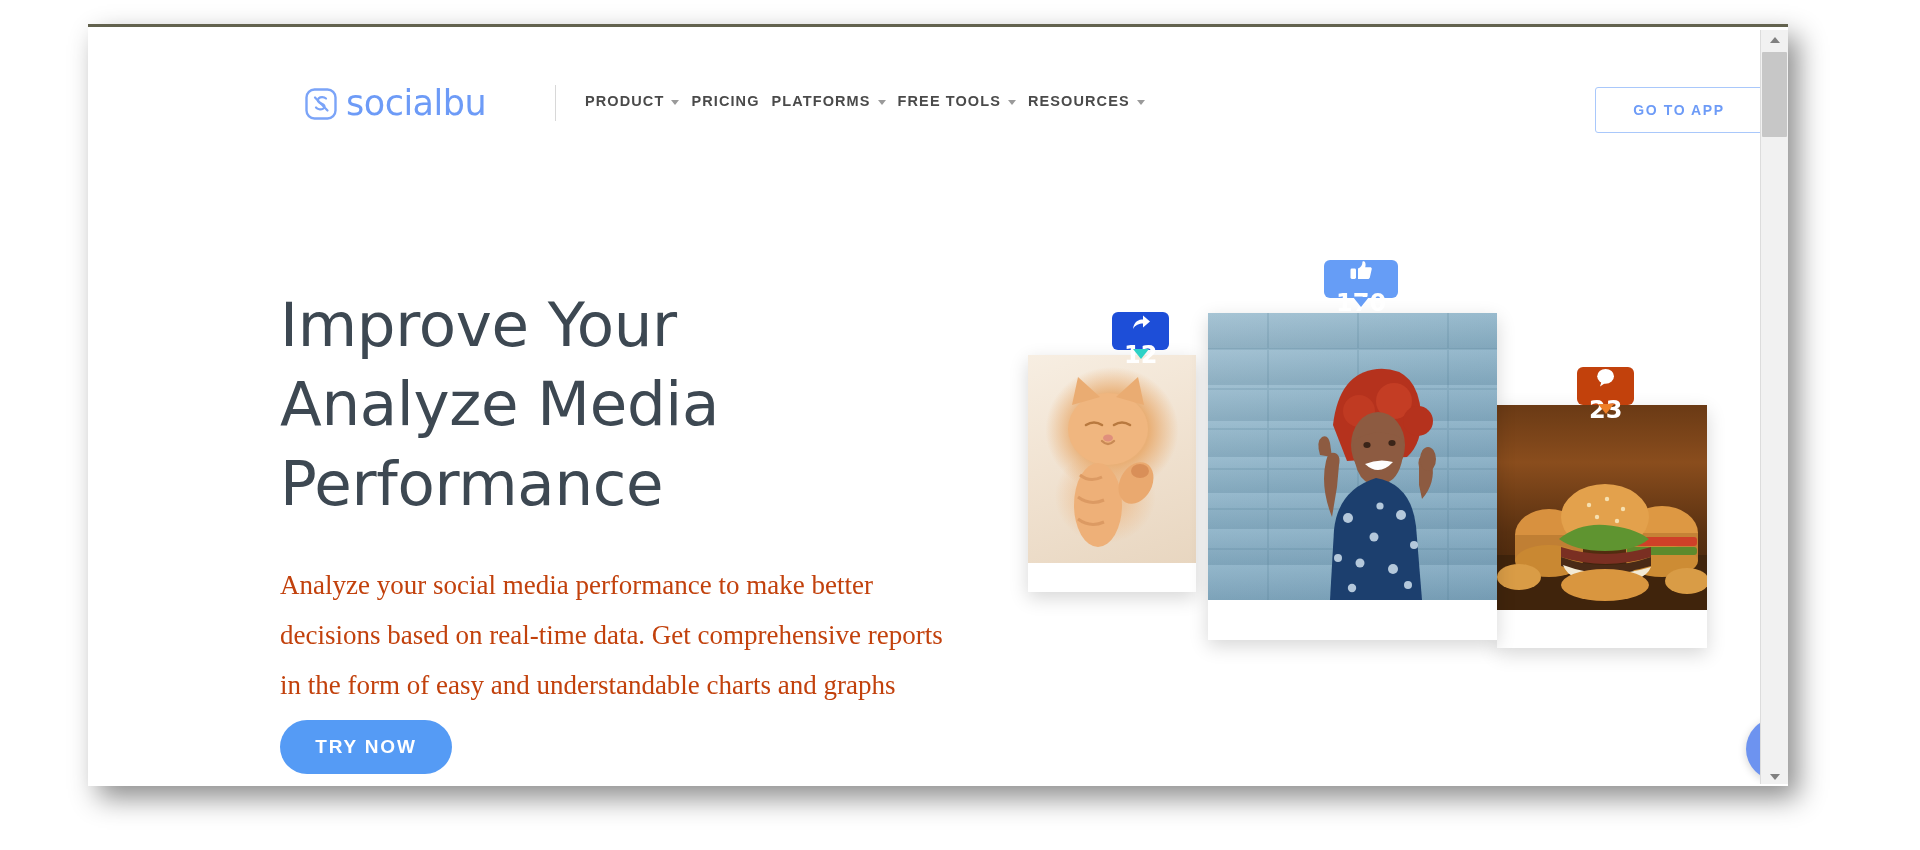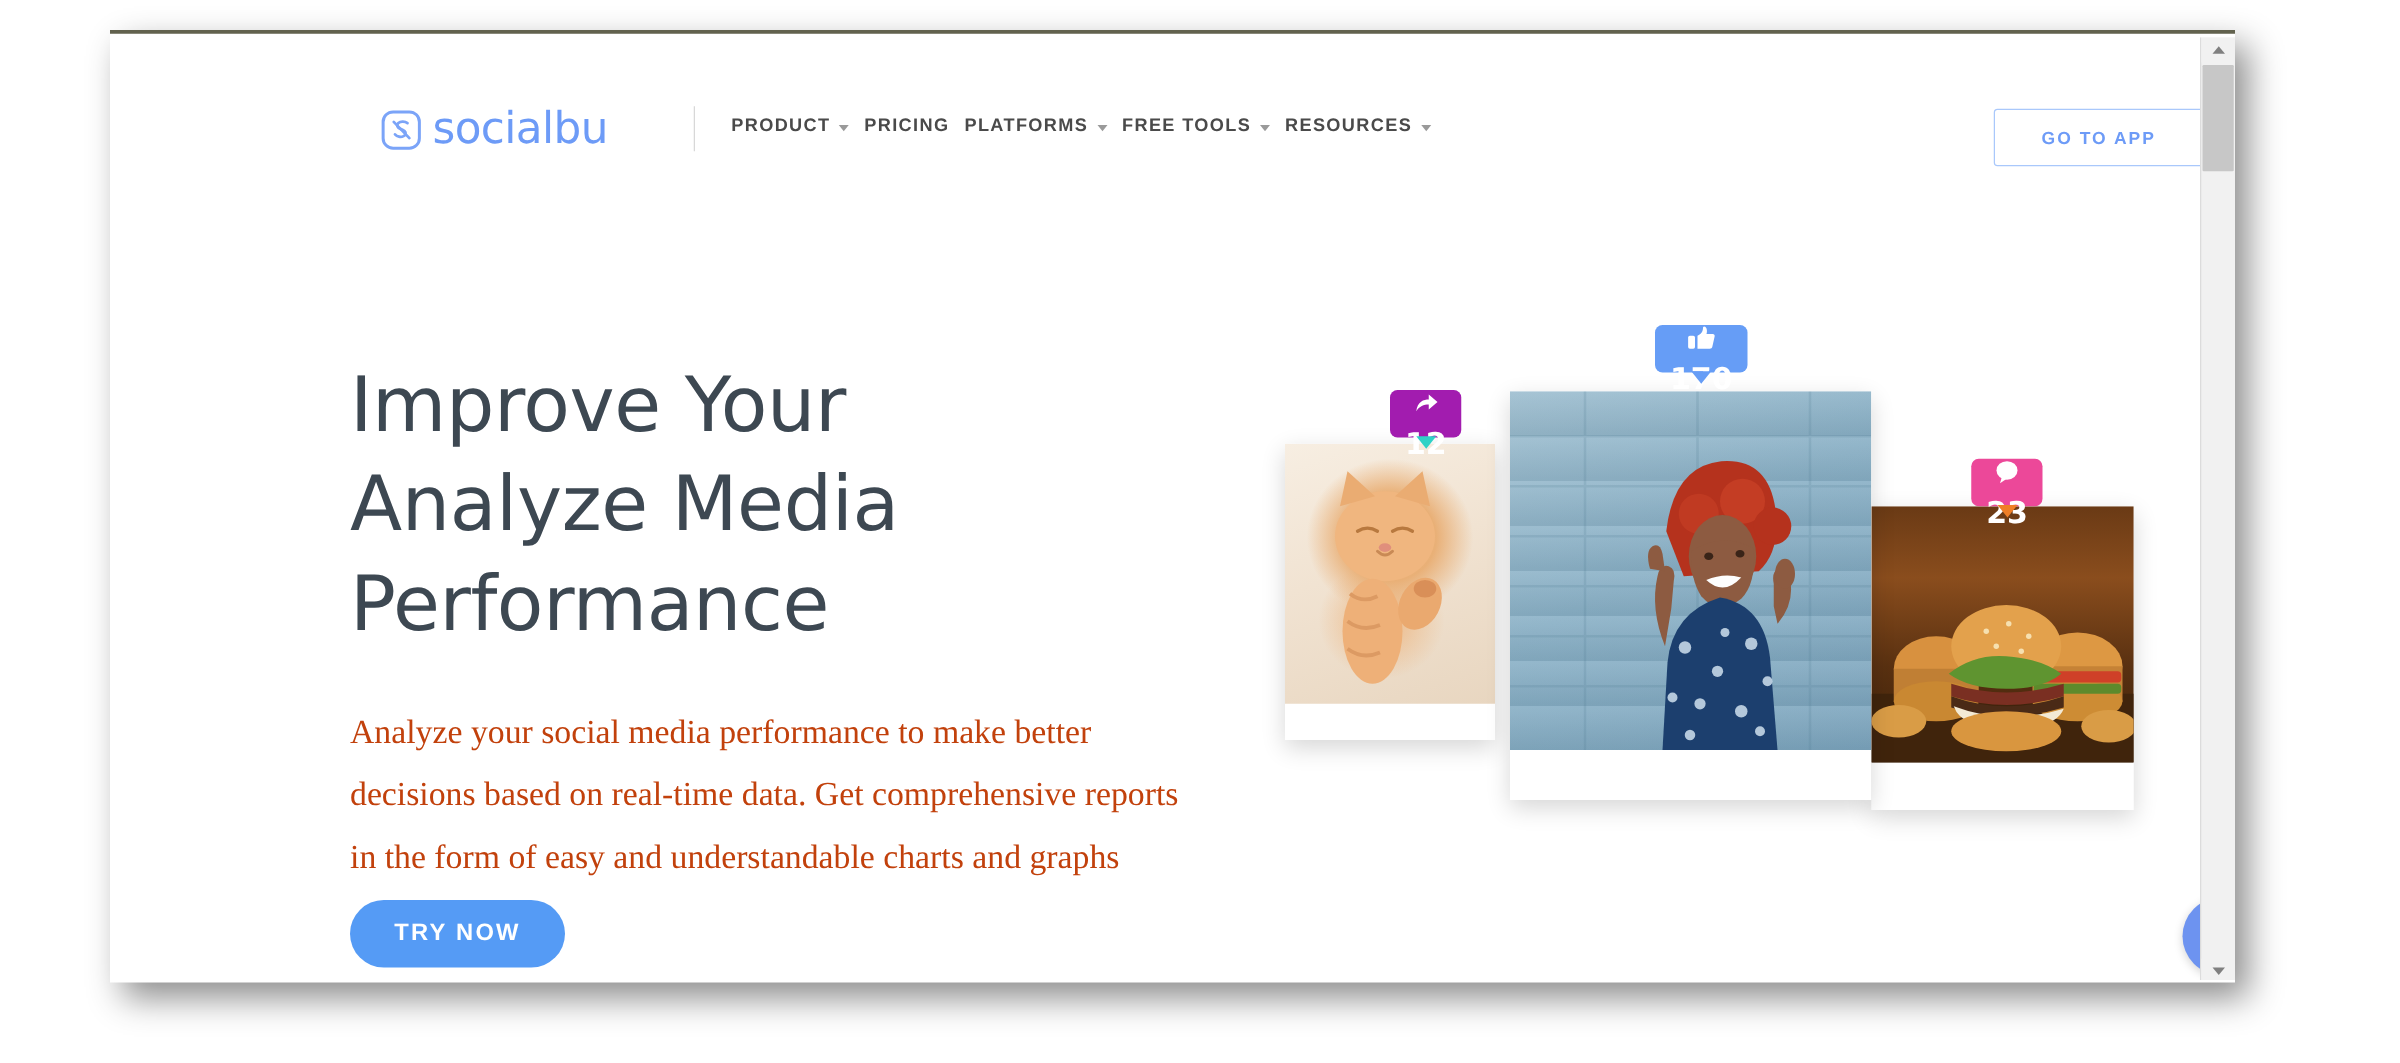--- a/index.html
+++ b/index.html
@@ -305,35 +305,35 @@
     margin-left: -8px;
     width: 0; height: 0;
     border-left: 8px solid transparent;
     border-right: 8px solid transparent;
   }
   .badge .num { position: relative; top: -1px; }
 
   .badge-share {
     left: 94px;
     top: 82px;
-    background: #a21caf;
+    background: #1d4ed8;
   }
   .badge-share .tail { border-top: 10px solid #2ed2c6; }
 
   .badge-like {
     left: 306px;
     top: 30px;
     background: #669df6;
   }
   .badge-like .tail { border-top: 10px solid #669df6; }
 
   .badge-comment {
     left: 559px;
     top: 137px;
-    background: #ec4899;
+    background: #c2410c;
   }
   .badge-comment .tail { border-top: 10px solid #ef7f27; }
 
   
   .chat-fab {
     position: absolute;
     left: 1658px;
     top: 688px;
     width: 62px;
     height: 62px;

